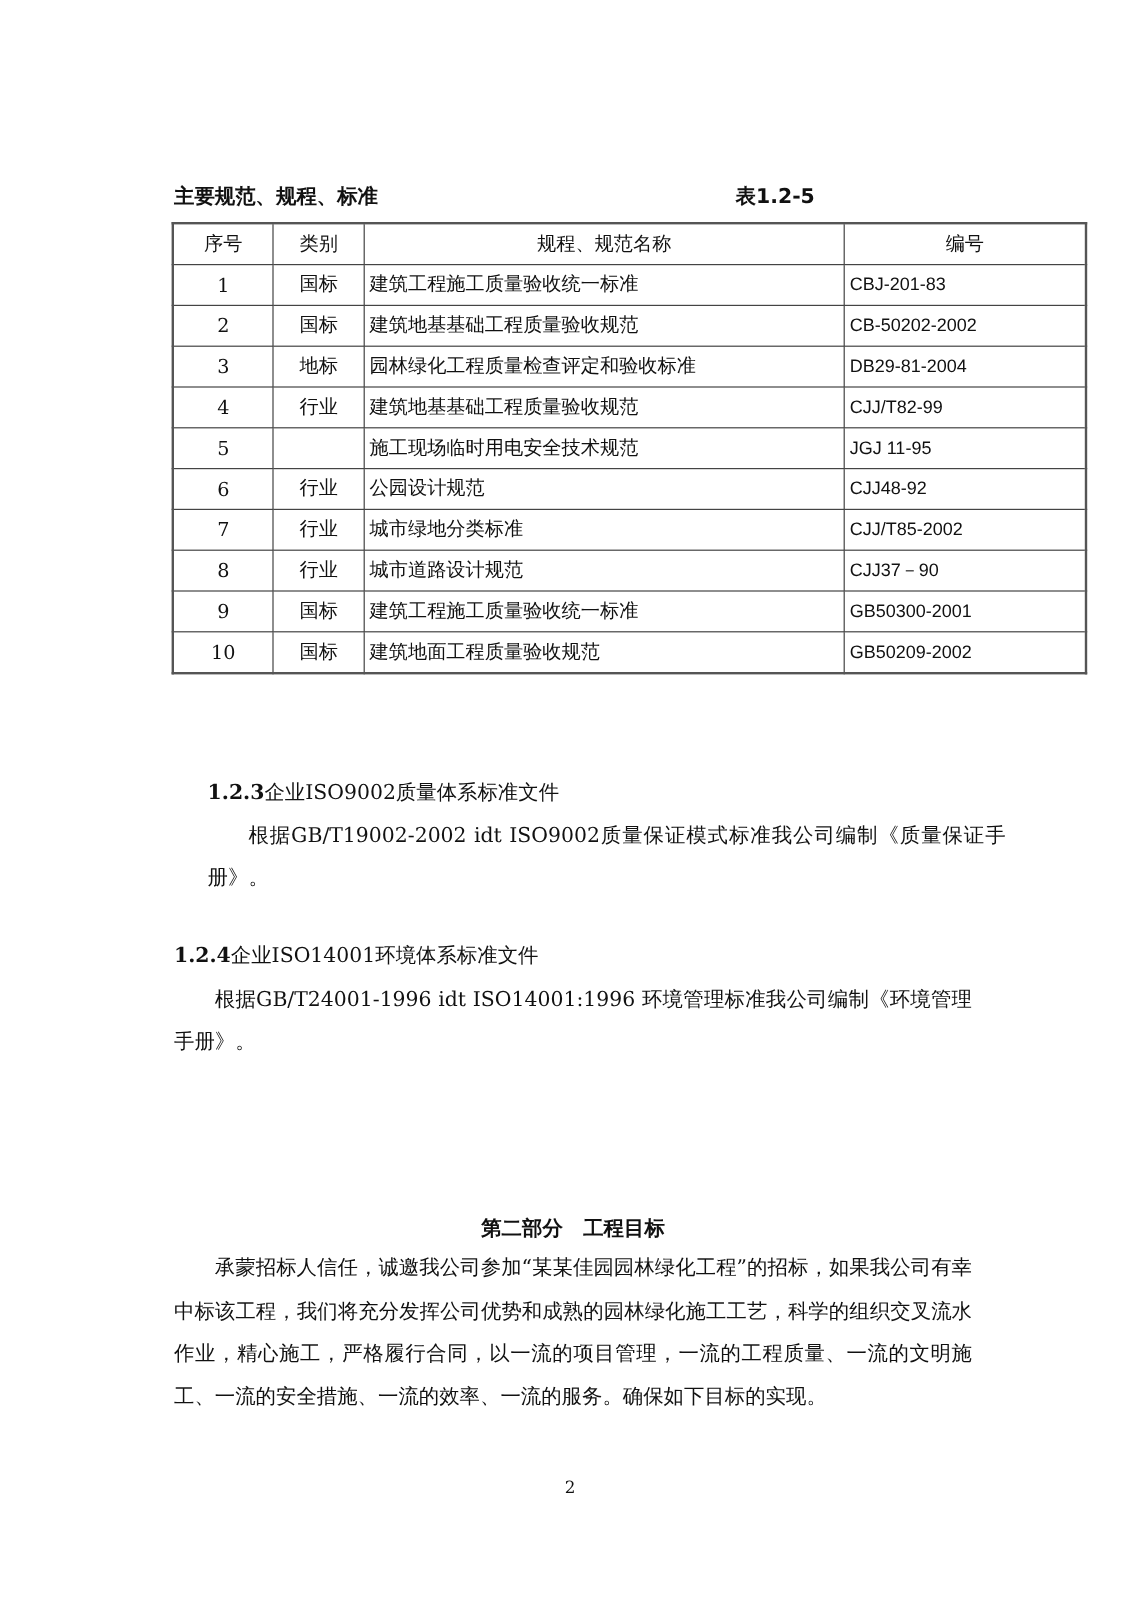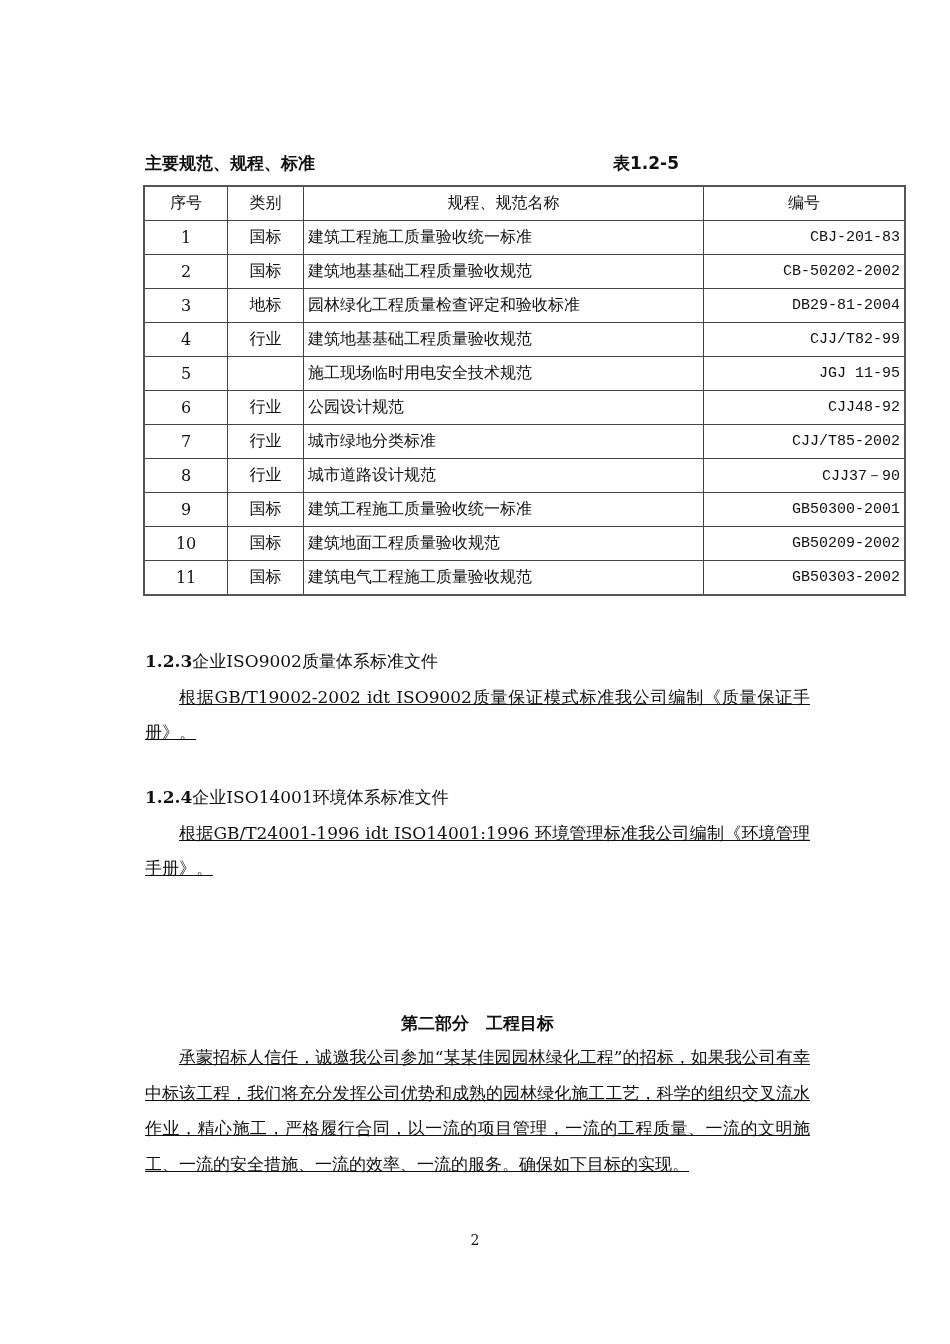--- a/index.html
+++ b/index.html
@@ -24,27 +24,27 @@
       border: 2px solid #555;
     }
     table.standards td, table.standards th {
       border: 1px solid #444;
       height: 33px; padding: 0 4px;
       font-weight: normal;
       white-space: nowrap;
     }
     table.standards th { text-align: center; }
     td.c-no, td.c-cat { text-align: center; }
-    td.c-code { font-family: Liberation Mono, monospace; font-size: 15px; text-align: right; }
+    td.c-code { font-family: Liberation Sans, sans-serif; font-size: 15px; }
     col.w1 { width: 84px; } col.w2 { width: 76px; } col.w3 { width: 401px; } col.w4 { width: 202px; }
 
     .text-block { position: absolute; left: 145px; width: 665px; font-size: 17px; line-height: 35.5px; }
     .h { font-weight: normal; }
     .h b { font-weight: bold; }
-    .p { text-indent: 34px; text-align: justify; text-decoration: underline; }
+    .p { text-indent: 34px; text-align: justify; }
     .section-title {
       position: absolute; left: 145px; top: 1012px; width: 665px;
       text-align: center; font-weight: bold; font-size: 17px;
       font-family: Liberation Serif, serif;
     }
     .page-number { position: absolute; left: 0; top: 1232px; width: 950px; text-align: center; font-size: 14px; }
   </style>
 </head>
 <body>
 
@@ -124,30 +124,24 @@
           <td class="c-cat">国标</td>
           <td>建筑工程施工质量验收统一标准</td>
           <td class="c-code">GB50300-2001</td>
         </tr>
       <tr>
           <td class="c-no">10</td>
           <td class="c-cat">国标</td>
           <td>建筑地面工程质量验收规范</td>
           <td class="c-code">GB50209-2002</td>
         </tr>
-      <tr>
-          <td class="c-no">11</td>
-          <td class="c-cat">国标</td>
-          <td>建筑电气工程施工质量验收规范</td>
-          <td class="c-code">GB50303-2002</td>
-        </tr>
     </tbody>
   </table>
 
-  <div class="text-block" style="top:644px;">
+  <div class="text-block" style="top:644px;margin-left:28px;">
     <div class="h"><b>1.2.3</b><span>企业ISO9002质量体系标准文件</span></div>
     <div class="p">根据GB/T19002-2002 idt ISO9002质量保证模式标准我公司编制《质量保证手册》。</div>
   </div>
 
   <div class="text-block" style="top:751px;margin-top:29px;">
     <div class="h"><b>1.2.4</b><span>企业ISO14001环境体系标准文件</span></div>
     <div class="p">根据GB/T24001-1996 idt ISO14001:1996 环境管理标准我公司编制《环境管理手册》。</div>
   </div>
 
 

